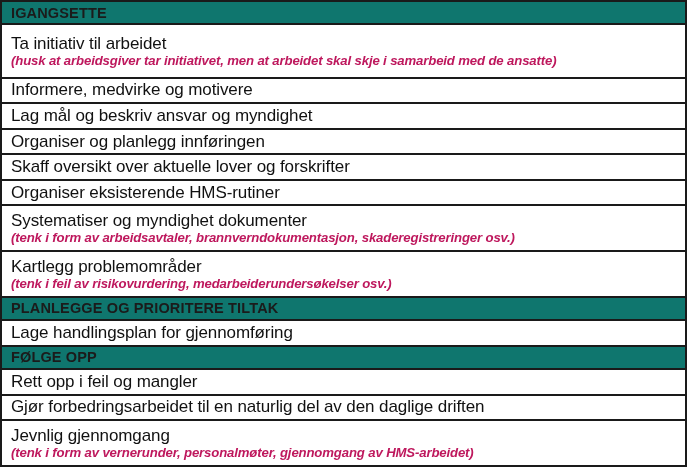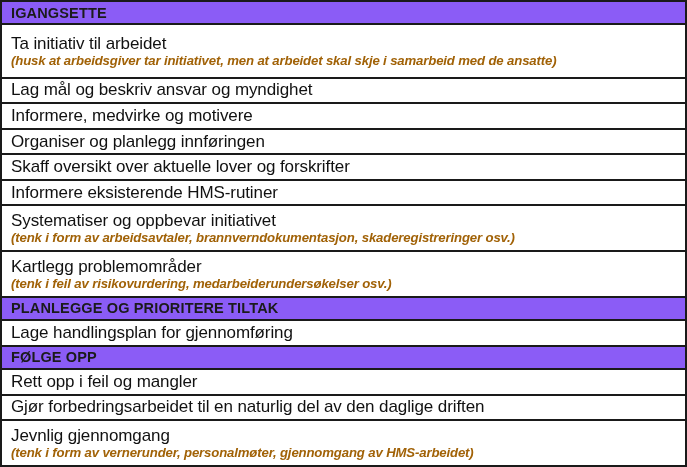--- a/index.html
+++ b/index.html
@@ -33,21 +33,21 @@
     border-bottom: 2px solid #1a1a1a;
     border-left: 2px solid #1a1a1a;
     border-right: 2px solid #1a1a1a;
     padding: 0 0 0 9px;
     vertical-align: middle;
     line-height: 1.05;
   }
 
   
   .section-head {
-    background: #8b5cf6;
+    background: #0f766e;
     height: 22px;
   }
   .section-head .head-label {
     font-weight: bold;
     font-size: 14.5px;
     letter-spacing: 0.15px;
     color: #1b1b1b;
     display: block;
     padding-top: 1px;
   }
@@ -71,21 +71,21 @@
     padding-top: 1px;
   }
   .item-row.with-note .item-label {
     margin-bottom: 1px;
   }
   .note-label {
     display: block;
     font-size: 13.2px;
     font-style: italic;
     font-weight: bold;
-    color: #a16207;
+    color: #be185d;
     letter-spacing: -0.15px;
     line-height: 1.1;
   }
 
   
   .item-row.tall-note { height: 50px; }
 </style>
 </head>
 <body>
 
@@ -98,47 +98,47 @@
       </td>
     </tr>
     <tr>
       <td class="cell item-row with-note tall-note">
         <span class="item-label">Ta initiativ til arbeidet</span>
         <span class="note-label">(husk at arbeidsgiver tar initiativet, men at arbeidet skal skje i samarbeid med de ansatte)</span>
       </td>
     </tr>
     <tr>
       <td class="cell item-row">
-        <span class="item-label">Lag mål og beskriv ansvar og myndighet</span>
+        <span class="item-label">Informere, medvirke og motivere</span>
       </td>
     </tr>
     <tr>
       <td class="cell item-row">
-        <span class="item-label">Informere, medvirke og motivere</span>
+        <span class="item-label">Lag mål og beskriv ansvar og myndighet</span>
       </td>
     </tr>
     <tr>
       <td class="cell item-row">
         <span class="item-label">Organiser og planlegg innføringen</span>
       </td>
     </tr>
 
     <tr>
       <td class="cell item-row">
         <span class="item-label">Skaff oversikt over aktuelle lover og forskrifter</span>
       </td>
     </tr>
     <tr>
       <td class="cell item-row">
-        <span class="item-label">Informere eksisterende HMS-rutiner</span>
+        <span class="item-label">Organiser eksisterende HMS-rutiner</span>
       </td>
     </tr>
     <tr>
       <td class="cell item-row with-note">
-        <span class="item-label">Systematiser og oppbevar initiativet</span>
+        <span class="item-label">Systematiser og myndighet dokumenter</span>
         <span class="note-label">(tenk i form av arbeidsavtaler, brannverndokumentasjon, skaderegistreringer osv.)</span>
       </td>
     </tr>
     <tr>
       <td class="cell item-row with-note">
         <span class="item-label">Kartlegg problemområder</span>
         <span class="note-label">(tenk i feil av risikovurdering, medarbeiderundersøkelser osv.)</span>
       </td>
     </tr>
 

